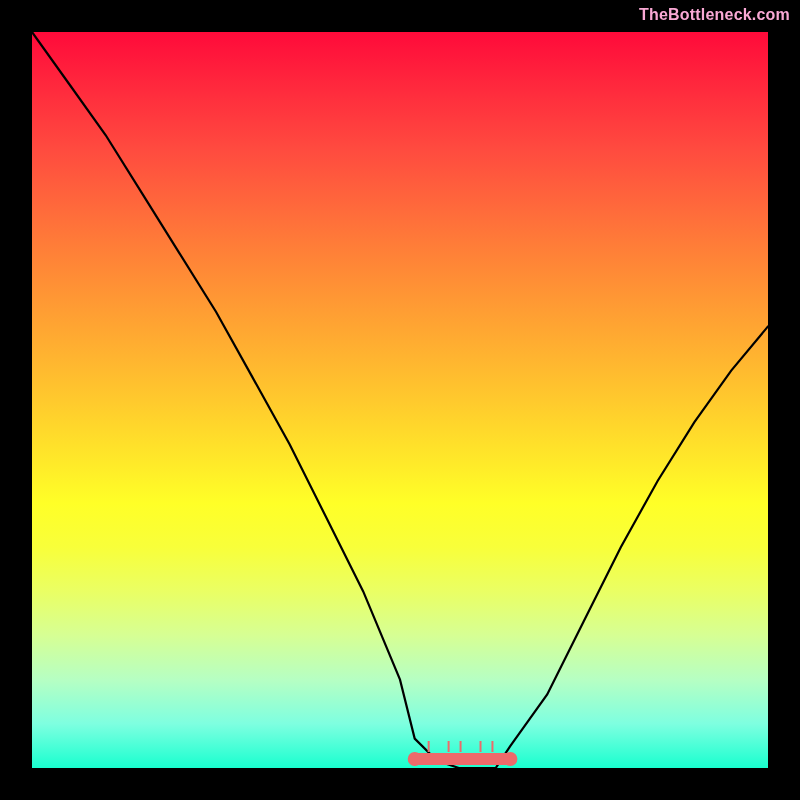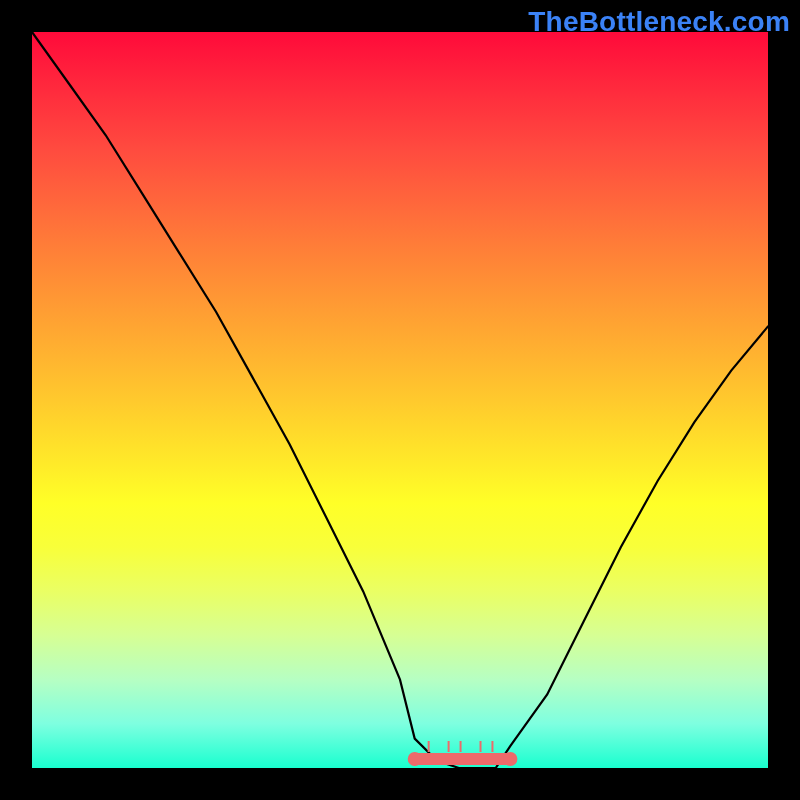--- a/index.html
+++ b/index.html
@@ -42,23 +42,23 @@
       #b6ffc3 88%,
       #7effe0 94%,
       #19ffcf 100%
     );
   }
   .watermark {
     position: absolute;
     top: 6px;
     right: 10px;
     font-family: Arial, Helvetica, sans-serif;
-    font-size: 28px;
+    font-size: 16px;
     font-weight: 600;
-    color: #3b82f6;
+    color: #f9a8d4;
     letter-spacing: 0.2px;
     user-select: none;
   }
   svg.curve {
     position: absolute;
     left: 0;
     top: 0;
     width: 736px;
     height: 736px;
   }

